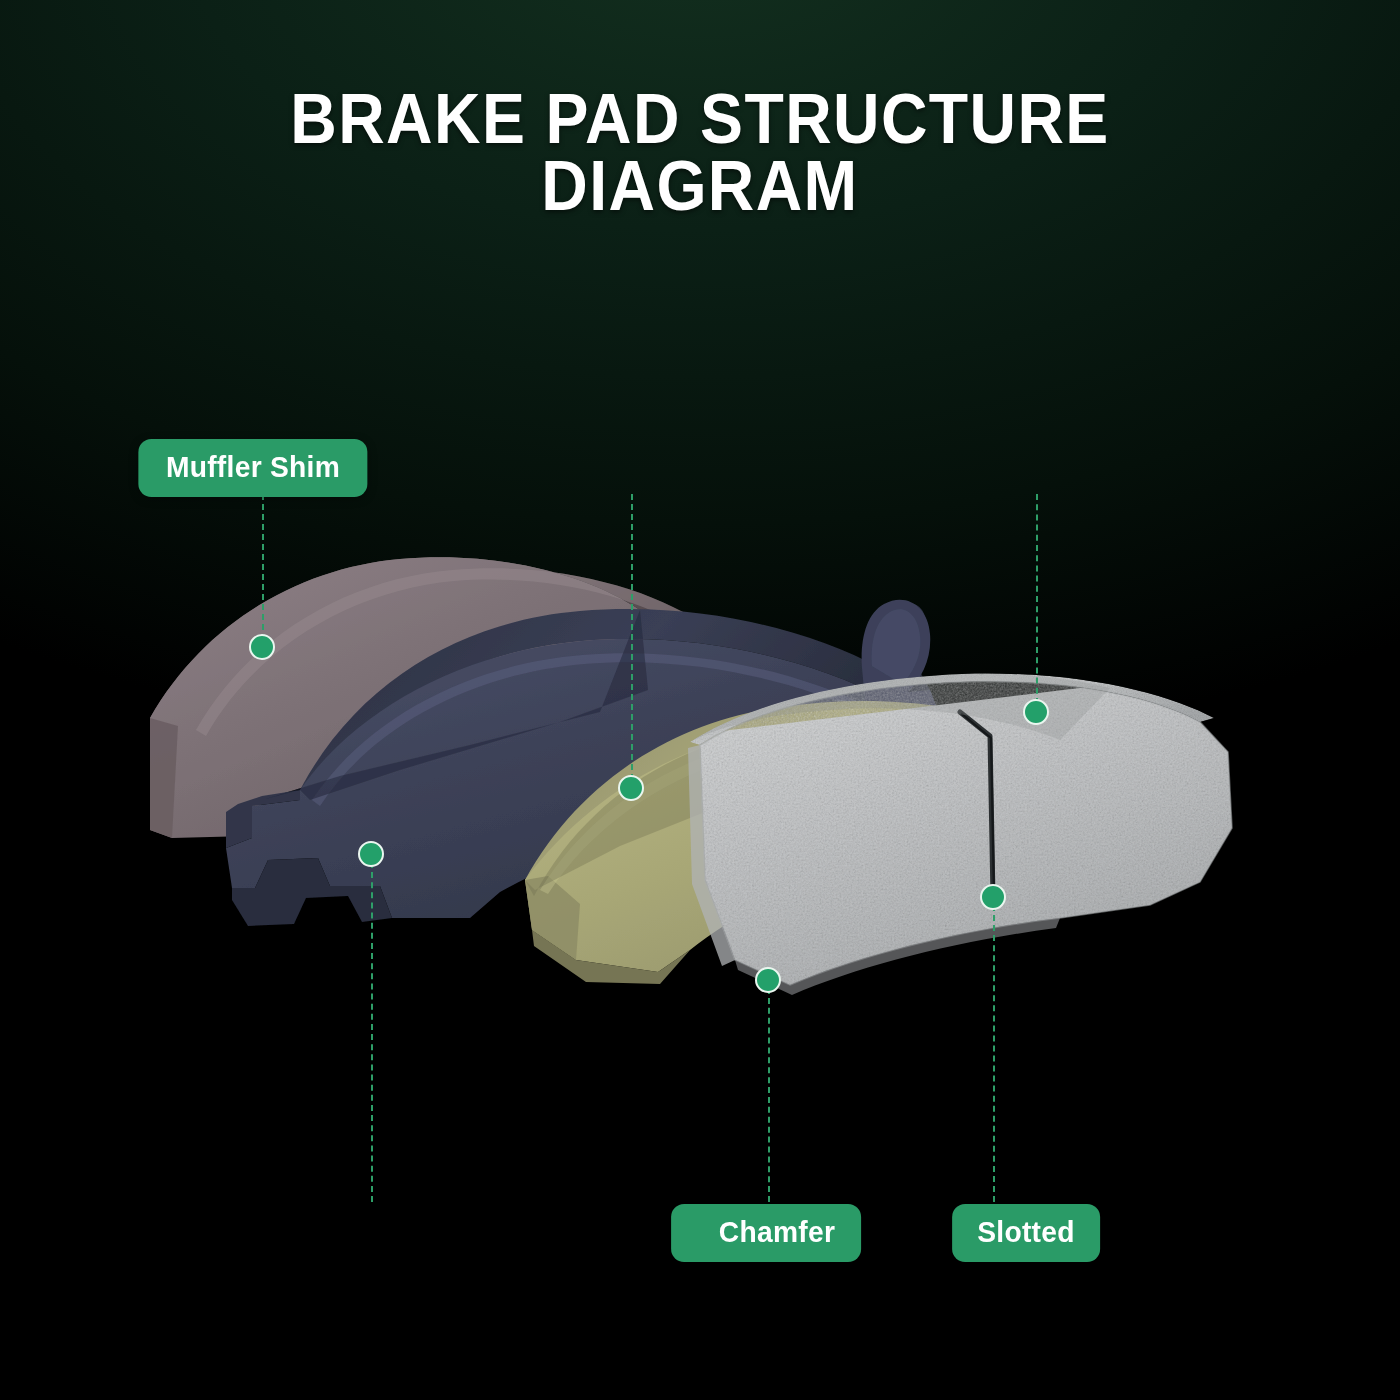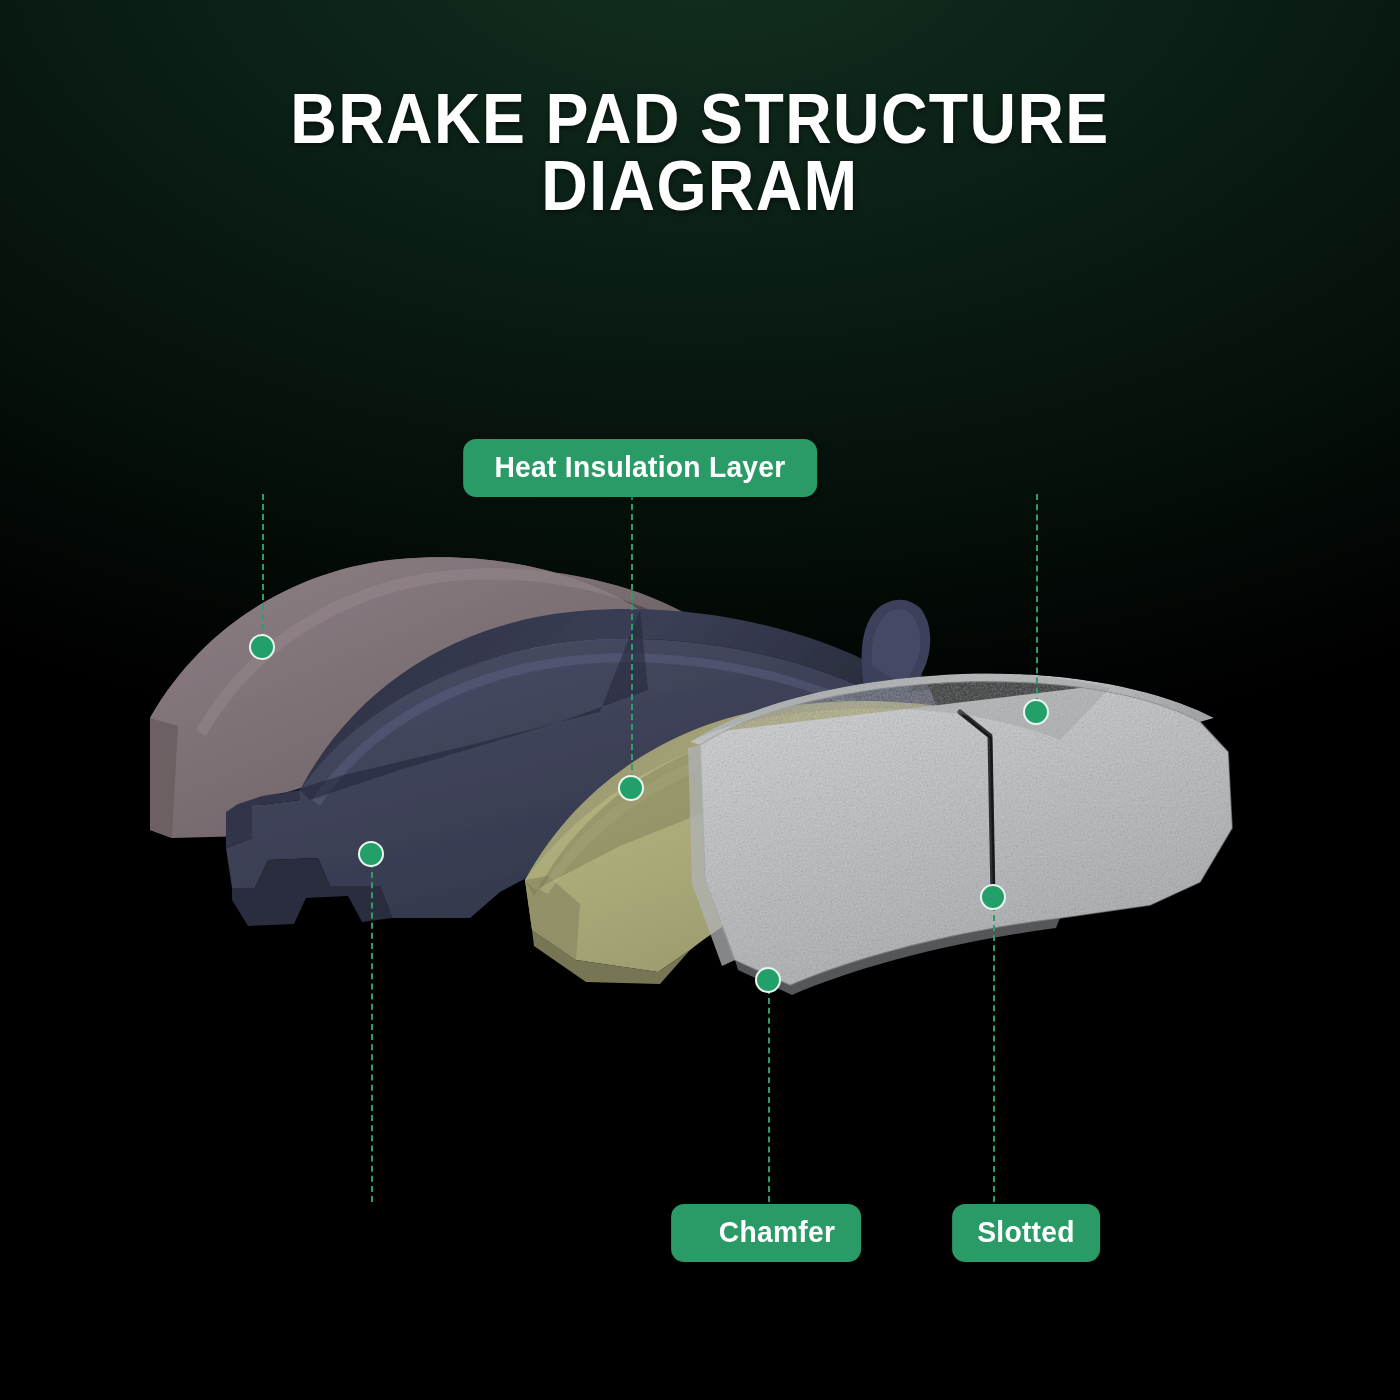--- a/index.html
+++ b/index.html
@@ -278,22 +278,22 @@
   <div class="connector" style="left:768px; top:988px; height:214px;"></div>
   <div class="connector" style="left:993px; top:905px; height:297px;"></div>
 
   <div class="dot" style="left:262px; top:647px;"></div>
   <div class="dot" style="left:631px; top:788px;"></div>
   <div class="dot" style="left:1036px; top:712px;"></div>
   <div class="dot" style="left:371px; top:854px;"></div>
   <div class="dot" style="left:768px; top:980px;"></div>
   <div class="dot" style="left:993px; top:897px;"></div>
 
-  <div class="pill" style="left:640px; top:439px;">
-    <span>Heat Insulation Layer</span>
+  <div class="pill" style="left:253px; top:439px;">
+    <span>Muffler Shim</span>
   </div>
   <div class="pill" style="left:766px; top:1204px;padding-left:44px;">
     <span>Chamfer</span>
   </div>
   <div class="pill" style="left:1026px; top:1204px;">
     <span>Slotted</span>
   </div>
 
 </div>
 

